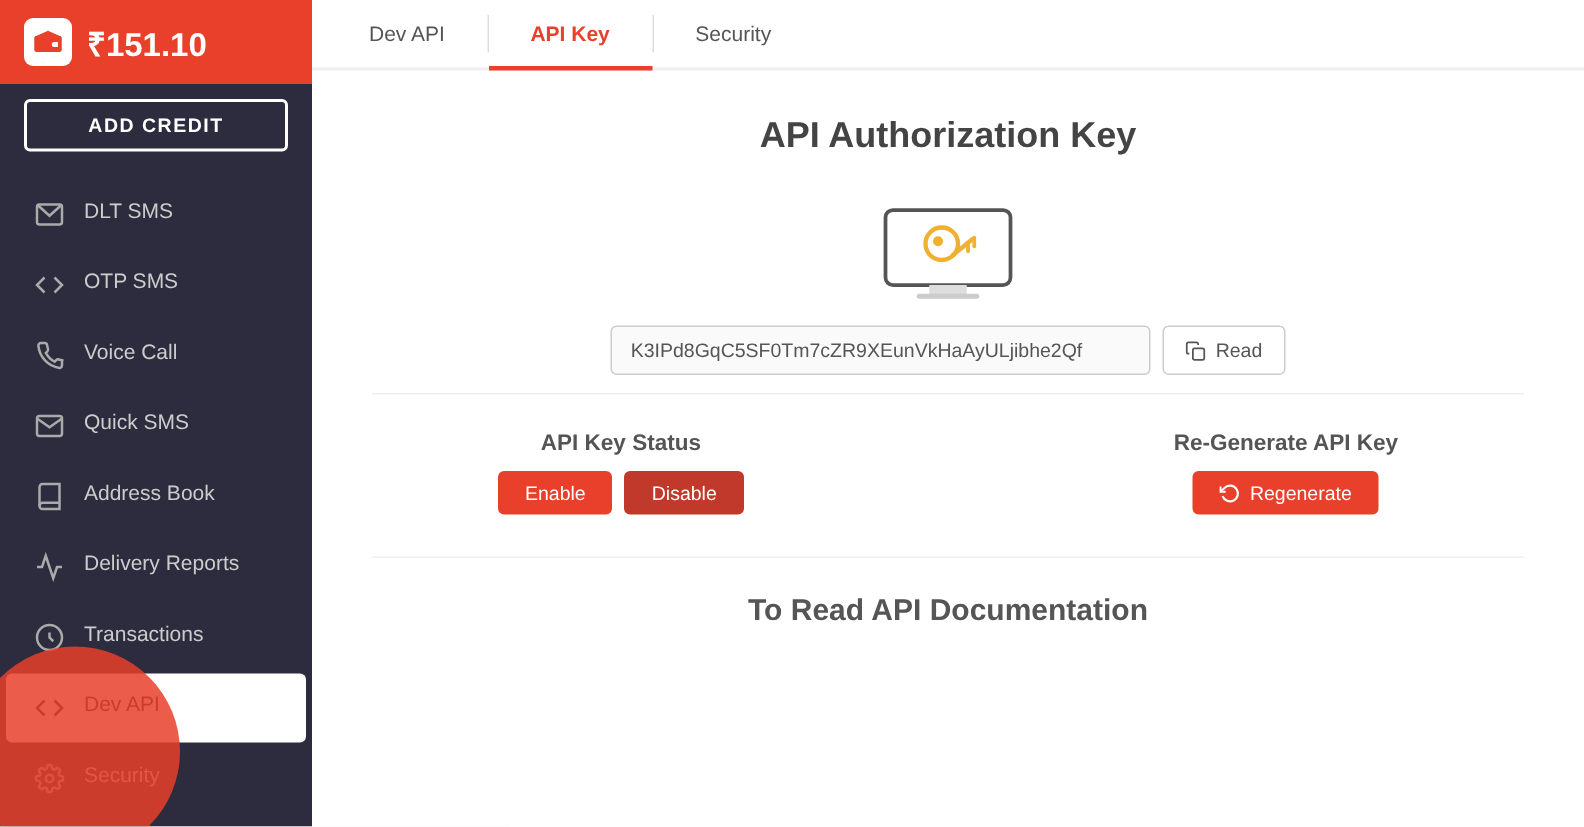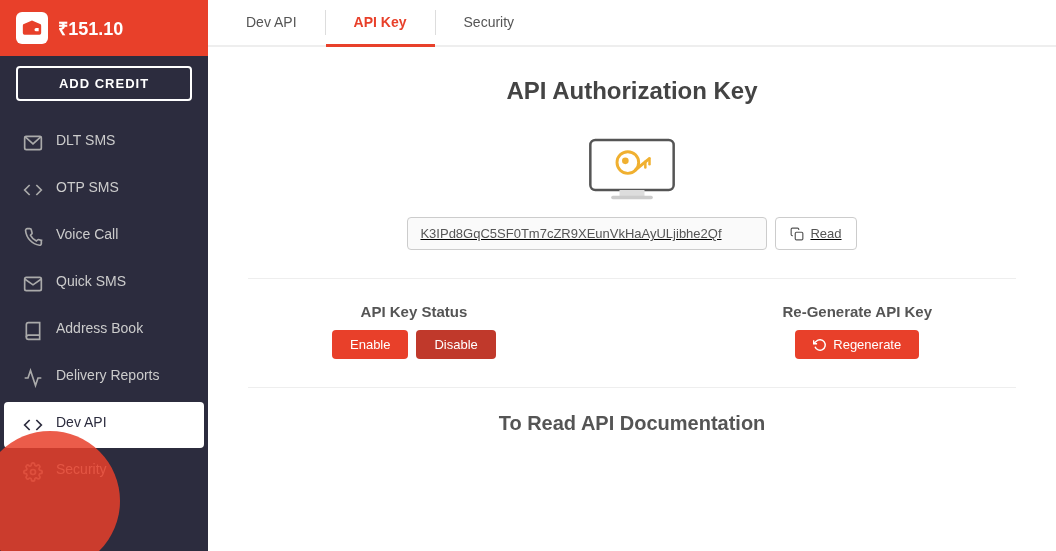--- a/index.html
+++ b/index.html
@@ -25,21 +25,21 @@
     }
     .wallet-icon-wrap {
       background: #fff;
       border-radius: 6px;
       width: 32px;
       height: 32px;
       display: flex; align-items: center; justify-content: center;
     }
     .balance-text {
       color: #fff;
-      font-size: 18px;
+      font-size: 22px;
       font-weight: bold;
       text-align: center;
     }
     .add-credit-btn {
       margin: 10px 16px;
       border: 2px solid #fff;
       background: transparent;
       color: #fff;
       font-size: 13px;
       font-weight: bold;
@@ -146,25 +146,24 @@
     .created-at {
       font-size: 13px;
       color: #888;
       margin-bottom: 16px;
     }
 
     .api-key-row {
       display: flex;
       align-items: flex-start;
       gap: 8px;
-      margin-bottom: 28px;
+      margin-bottom: 12px;
       width: 100%;
       max-width: 600px;
       justify-content: center;
-      text-decoration: underline;
     }
     .api-key-input {
       border: 1px solid #ccc;
       border-radius: 4px;
       padding: 8px 12px;
       font-size: 13px;
       color: #555;
       width: 360px;
       background: #fafafa;
     }
@@ -342,20 +341,29 @@
 
     <div class="nav-item">
       <span class="nav-icon">
         <svg width="20" height="20" viewBox="0 0 24 24" fill="none" stroke="#aaa" stroke-width="2">
           <polyline points="22 12 18 12 15 21 9 3 6 12 2 12"></polyline>
         </svg>
       </span>
       <span>Delivery Reports</span>
     </div>
 
+    <div class="nav-item">
+      <span class="nav-icon">
+        <svg width="20" height="20" viewBox="0 0 24 24" fill="none" stroke="#aaa" stroke-width="2">
+          <circle cx="12" cy="12" r="10"></circle>
+            <path d="M12 8v4l3 3"></path>
+        </svg>
+      </span>
+      <span>Transactions</span>
+    </div>
 
     <div class="nav-item active">
       <span class="nav-icon">
         <svg width="20" height="20" viewBox="0 0 24 24" fill="none" stroke="#2c2c3e" stroke-width="2">
           <polyline points="16,18 22,12 16,6"></polyline>
             <polyline points="8,6 2,12 8,18"></polyline>
         </svg>
       </span>
       <span>Dev API</span>
     </div>

